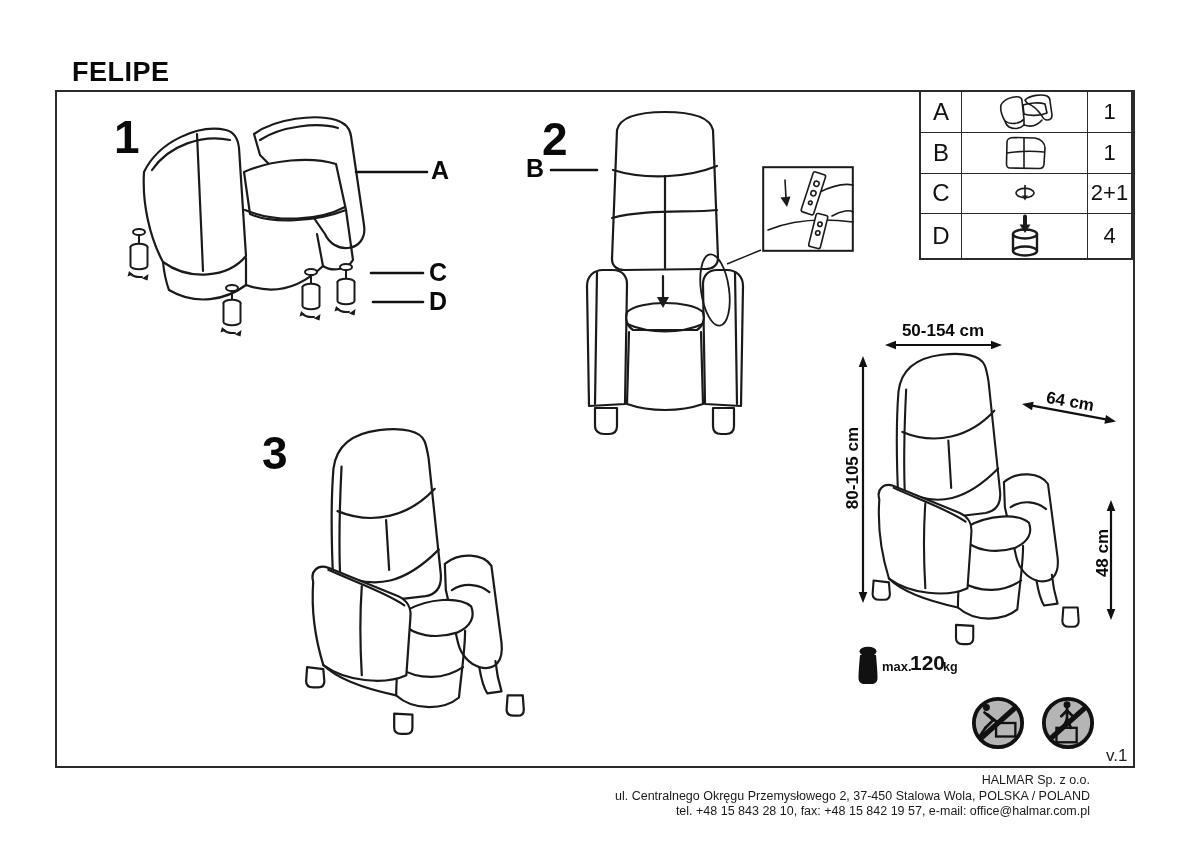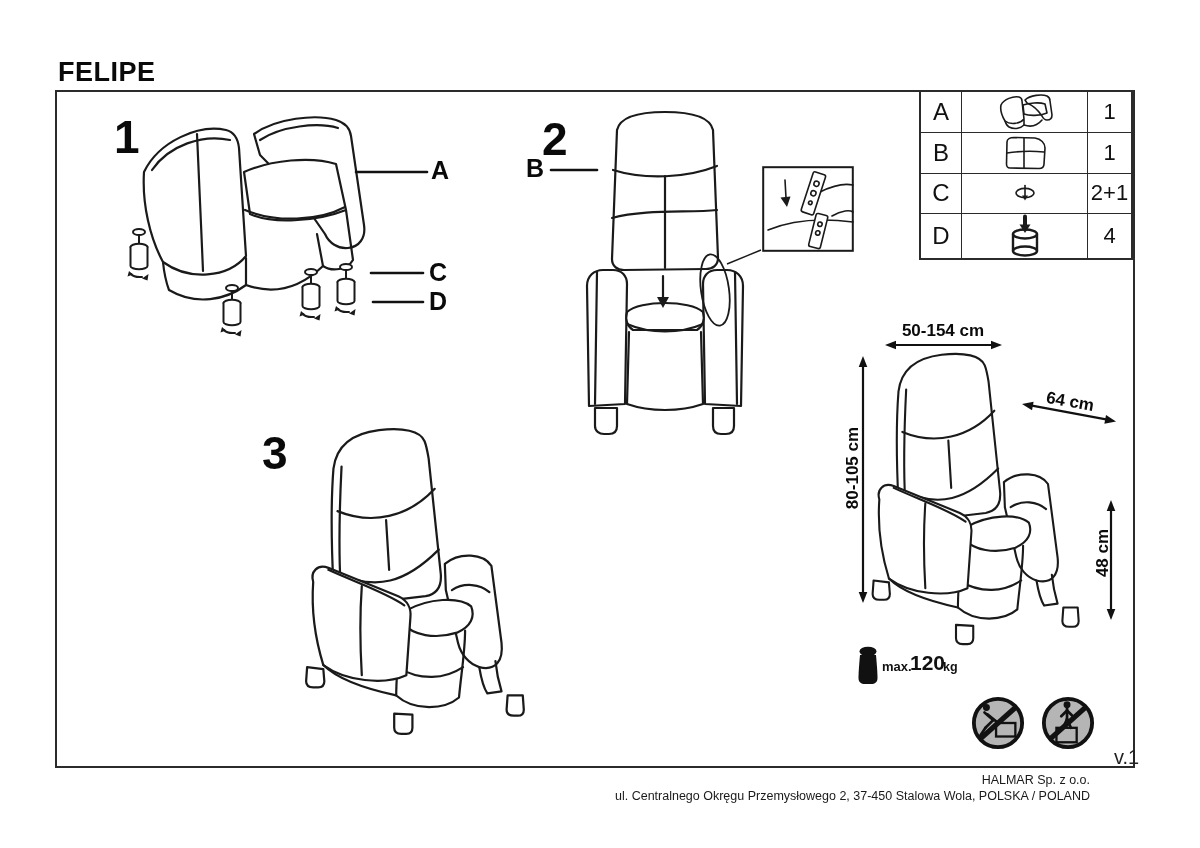--- a/index.html
+++ b/index.html
@@ -16,21 +16,21 @@
   .pt{left:919px;top:90px;width:214px;height:170px;border:2px solid #2b2b2b;background:#fff;
       box-sizing:border-box;display:grid;grid-template-rows:repeat(4,1fr);}
   .pt-row{display:grid;grid-template-columns:40px 126px 44px;border-top:1.5px solid #2b2b2b;}
   .pt-row:first-child{border-top:none;}
   .pt-cell{display:flex;align-items:center;justify-content:center;border-left:1.5px solid #2b2b2b;}
   .pt-cell:first-child{border-left:none;}
   .pt-letter{font-size:24px;color:#111;}
   .pt-qty{font-size:22px;color:#111;}
   .wtxt{font-weight:bold;white-space:nowrap;}
   .foot{left:0;top:773px;width:1090px;text-align:right;font-size:12.5px;line-height:15.5px;color:#1a1a1a;}
-  .ver{font-size:20px;color:#222;margin-left:8px;}
+  .ver{font-size:17px;color:#222;}
   svg{display:block;}
   .ln{stroke:#1a1a1a;stroke-linecap:round;stroke-linejoin:round;fill:none;}
 </style>
 </head>
 <body>
 
 <div class="page">
 
   <svg width="0" height="0" class="abs" aria-hidden="true">
     <defs>
@@ -50,21 +50,21 @@
         <path d="M16,156 C13,146 20,138 31,142 L100,170 C109,174 113,182 112,191 L108,248 C86,258 48,254 26,238 C18,212 14,184 16,156 Z"></path>
         <path d="M31,144 C57,156 87,166 106,179" fill="none"></path>
         <path d="M64,160 C62,188 62,214 64,248" fill="none"></path>
         <path d="M26,238 C40,252 70,262 98,268" fill="none"></path>
         <path d="M10,240 L9,254 C9,258 12,260 16,260 L21,260 C25,260 27,258 27,254 L26,242 Z"></path>
         <path d="M96,286 L96,300 C96,304 99,306 103,306 L108,306 C112,306 114,304 114,300 L114,287 Z"></path>
       </g>
     </defs>
   </svg>
 
-  <div class="abs title" style="left:58px;top:57px">FELIPE</div>
+  <div class="abs title" style="left:72px;top:57px">FELIPE</div>
 
   <div class="abs main-border" style="left:55px;top:90px;width:1080px;height:678px;box-sizing:border-box"></div>
 
   <div class="abs fig-num" style="left:114px;top:114px">1</div>
   <svg class="abs" style="left:126px;top:110px" width="250" height="240" viewBox="0 0 250 240">
     <defs>
       <g id="legunit" stroke="#1a1a1a" stroke-width="2" fill="#fff" stroke-linecap="round" stroke-linejoin="round">
         <ellipse cx="0" cy="0" rx="6" ry="3"></ellipse>
         <line x1="0" y1="3" x2="0" y2="11"></line>
         <ellipse cx="0" cy="15" rx="8.5" ry="3.2"></ellipse>
@@ -269,15 +269,16 @@
       <polygon points="1111,500 1106.7,511 1115.3,511"></polygon>
       <polygon points="1111,620 1106.7,609 1115.3,609"></polygon>
       <polygon points="1022,404 1032,410.3 1033.6,401.7"></polygon>
       <polygon points="1116,421.4 1104.4,423.7 1106,415.1"></polygon>
     </g>
   </svg>
 
   <div class="abs foot">
     <div>HALMAR Sp. z o.o.</div>
     <div>ul. Centralnego Okręgu Przemysłowego 2, 37-450 Stalowa Wola, POLSKA / POLAND</div>
+    <div>tel. +48 15 843 28 10, fax: +48 15 842 19 57, e-mail: office@halmar.com.pl</div>
   </div>
 
 </div>
 
 </body></html>

